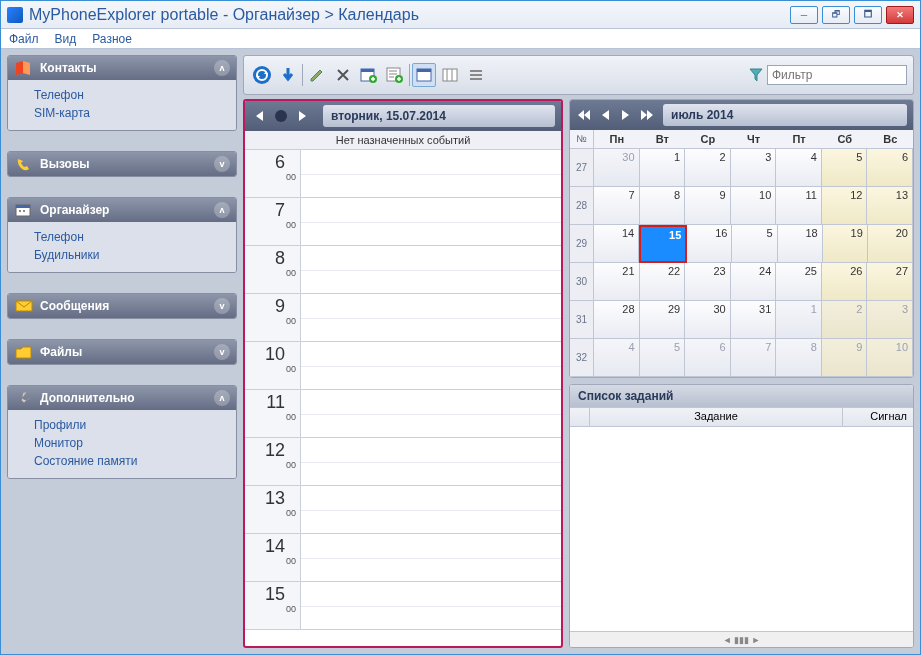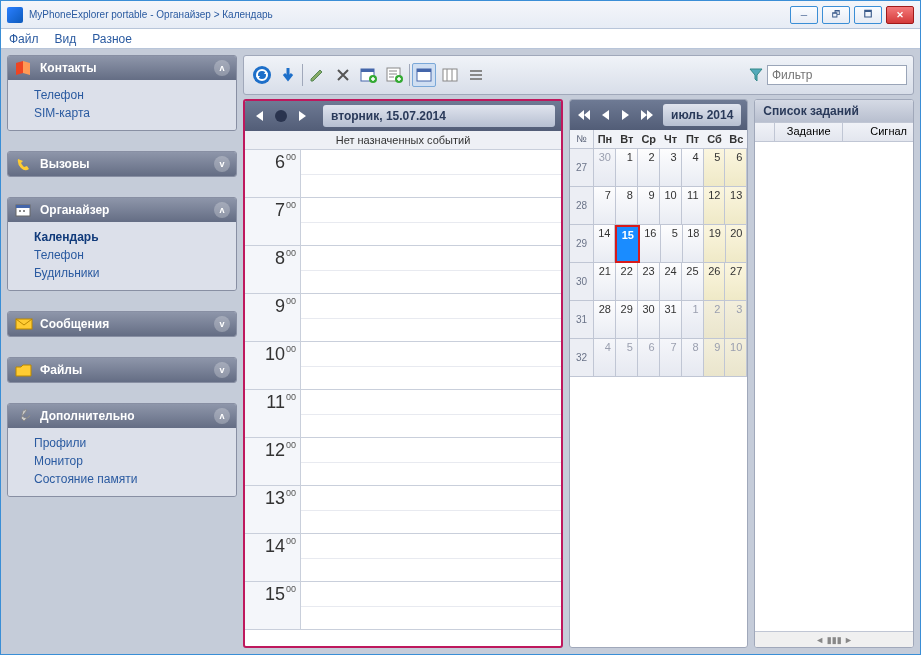--- a/index.html
+++ b/index.html
@@ -1,19 +1,19 @@
 <!DOCTYPE html>
 <html><head>
 <meta charset="utf-8">
 <style>
 * { box-sizing: border-box; margin: 0; padding: 0; font-family: Tahoma, Arial, sans-serif; }
 body { background: #fff; width: 921px; height: 655px; overflow: hidden; border: 1px solid #3a8ed6; }
 .titlebar { height: 28px; background: linear-gradient(#f4f6fa,#e7ecf5); display: flex; align-items: center; padding: 0 6px; border-bottom: 1px solid #b8c5d9; }
 .titlebar .app-icon { width: 16px; height: 16px; background: linear-gradient(135deg,#2a7fff,#0d5abb); border-radius: 2px; margin-right: 6px; }
-.titlebar .title { font-size: 10px; color: #2a5aa0; flex: 1; }
+.titlebar .title { font-size: 16px; color: #2a5aa0; flex: 1; }
 .winbtns { display: flex; gap: 4px; }
 .winbtn { width: 28px; height: 18px; border: 1px solid #3a8ed6; background: linear-gradient(#fafcff,#e7ecf5); border-radius: 2px; display:flex; align-items:center; justify-content:center; font-size: 9px; color:#3a5a8a; cursor:pointer; }
 .winbtn.close { background: linear-gradient(#f47a7a,#d43a3a); border-color:#a01919; color:#fff; font-weight:bold; }
 .menubar { height: 20px; display: flex; align-items: center; gap: 16px; padding: 0 8px; font-size: 12px; color:#2a5aa0; border-bottom: 1px solid #b8c5d9; }
 .menubar span { cursor:pointer; }
 .content { display:flex; height: calc(655px - 28px - 20px - 2px); background:#c5ccd9; padding:6px; gap:6px; }
 .sidebar { width: 230px; display:flex; flex-direction:column; gap:20px; }
 .panel { border: 1px solid #888fa3; border-radius:3px; overflow:hidden; }
 .panel-hdr { height: 24px; background: linear-gradient(#8e96aa,#646d84); color:#fff; font-size:12px; font-weight:bold; display:flex; align-items:center; padding:0 6px; cursor:pointer; }
 .panel-hdr .picon { width:20px; height:16px; margin-right:6px; display:flex; align-items:center; justify-content:center; }
@@ -30,24 +30,24 @@
 .cols { flex:1; display:flex; gap:6px; min-height:0; }
 .daycol { width:320px; display:flex; flex-direction:column; border:2px solid #be185d; border-radius:3px; overflow:hidden; background:#fff; }
 .dayhdr { height:30px; background:linear-gradient(#6e7a94,#525d77); display:flex; align-items:center; padding:0 6px; gap:6px; }
 .navbtn { color:#fff; cursor:pointer; display:flex;align-items:center;justify-content:center; width:16px;height:16px;}
 .daytitle { flex:1; background:linear-gradient(#e0e4ee,#b6bfd1); height:22px; border-radius:3px; display:flex; align-items:center; padding:0 8px; font-size:12px; font-weight:bold; color:#2a3a5a; margin-left:6px; }
 .noevt { font-size:11px; color:#333; text-align:center; padding:3px 0; border-bottom:1px solid #c9cfdb; background:#eef0f5; }
 .hours { flex:1; overflow-y:auto; position:relative; }
 .hourrow { display:flex; border-bottom:1px solid #c9cfdb; height:48px; }
 .hourlabel { width:56px; border-right:1px solid #c9cfdb; display:flex; align-items:flex-start; justify-content:flex-end; padding:2px 4px; background:#f4f6fa; }
 .hourlabel .hh { font-size:18px; color:#333; }
-.hourlabel .mm { font-size:9px; color:#555; margin-left:1px; }
+.hourlabel .mm { font-size:9px; color:#555; margin-left:1px;margin-top:20px; }
 .hourcell { flex:1; background:#fff; position:relative; }
 .hourcell::after { content:""; position:absolute; left:0; right:0; top:50%; border-top:1px solid #e8eaf0; }
-.rightcol { flex:1; display:flex; flex-direction:row; gap:6px; min-height:0; }
+.rightcol { flex:1; display:flex; flex-direction:column; gap:6px; min-height:0; }
 .monthbox { border:1px solid #a0a8ba; border-radius:3px; display:flex; flex-direction:column; background:#fff; overflow:hidden; }
 .monthhdr { height:30px; background:linear-gradient(#6e7a94,#525d77); display:flex; align-items:center; padding:0 6px; }
 .mnav { display:flex; gap:5px; }
 .monthtitle { flex:1; background:linear-gradient(#e0e4ee,#b6bfd1); height:22px; border-radius:3px; display:flex; align-items:center; padding:0 8px; font-size:12px; font-weight:bold; color:#2a3a5a; margin-left:8px; }
 .dowrow { display:flex; background:#f1f3f8; border-bottom:1px solid #c0c6d4; }
 .wkcol { width:24px; font-size:10px; text-align:center; color:#5a6378; padding:3px 0; border-right:1px solid #c0c6d4; }
 .dow { flex:1; font-size:11px; text-align:center; color:#333; padding:3px 0; font-weight:bold; }
 .weeks { display:flex; flex-direction:column; }
 .weekrow { display:flex; height:38px; }
 .wkno { width:24px; font-size:10px; display:flex; align-items:center; justify-content:center; color:#6a7388; border-right:1px solid #c0c6d4; border-bottom:1px solid #c0c6d4; background:#eceef4; }
@@ -125,21 +125,20 @@
               <rect x="1" y="2" width="14" height="11" fill="#fff" stroke="#666"></rect>
               <rect x="1" y="2" width="14" height="3" fill="#46a"></rect>
               <circle cx="5" cy="8" r="1" fill="#666"></circle>
               <circle cx="9" cy="8" r="1" fill="#666"></circle>
             </svg>
           </span>
         <span>Органайзер</span>
         <span class="chev">ʌ</span>
       </div>
       <div class="panel-body">
-        <a class="active">Календарь</a>
         <a>Телефон</a>
         <a>Будильники</a>
       </div>
     </div>
 
     <div class="panel">
       <div class="panel-hdr">
         <span class="picon">
             <svg width="18" height="12">
               <rect x="1" y="1" width="16" height="10" fill="#fc3" stroke="#b80"></rect>

